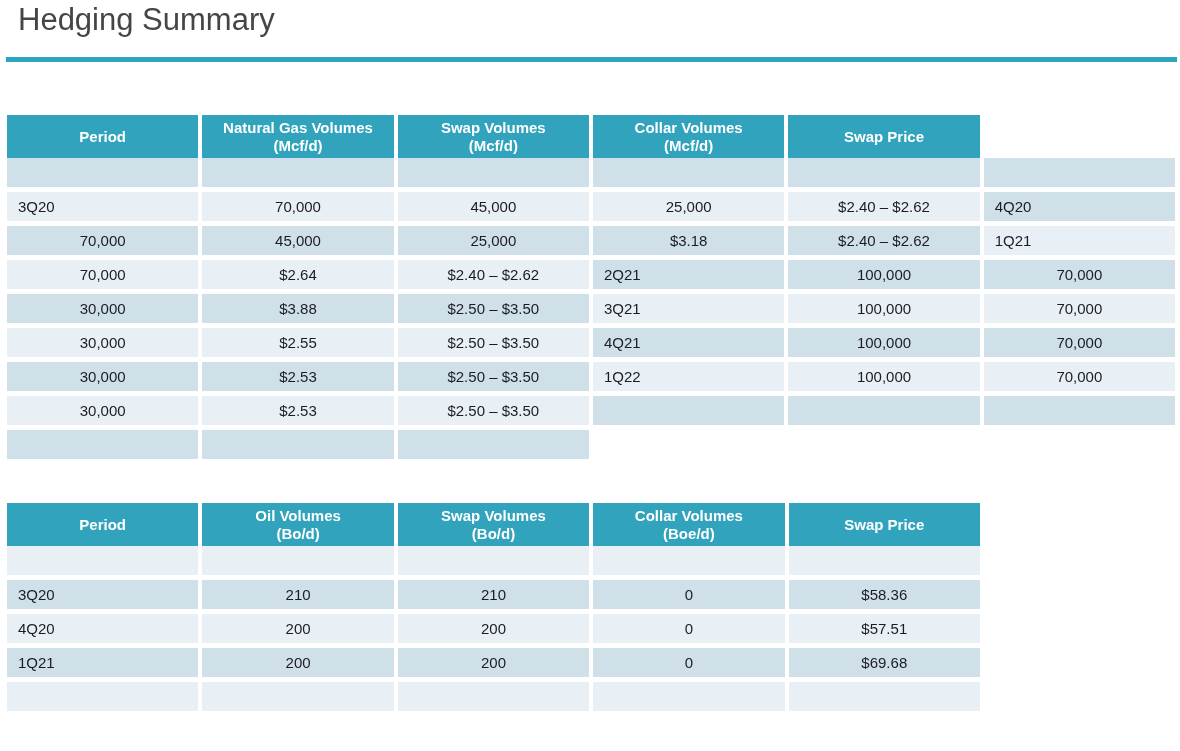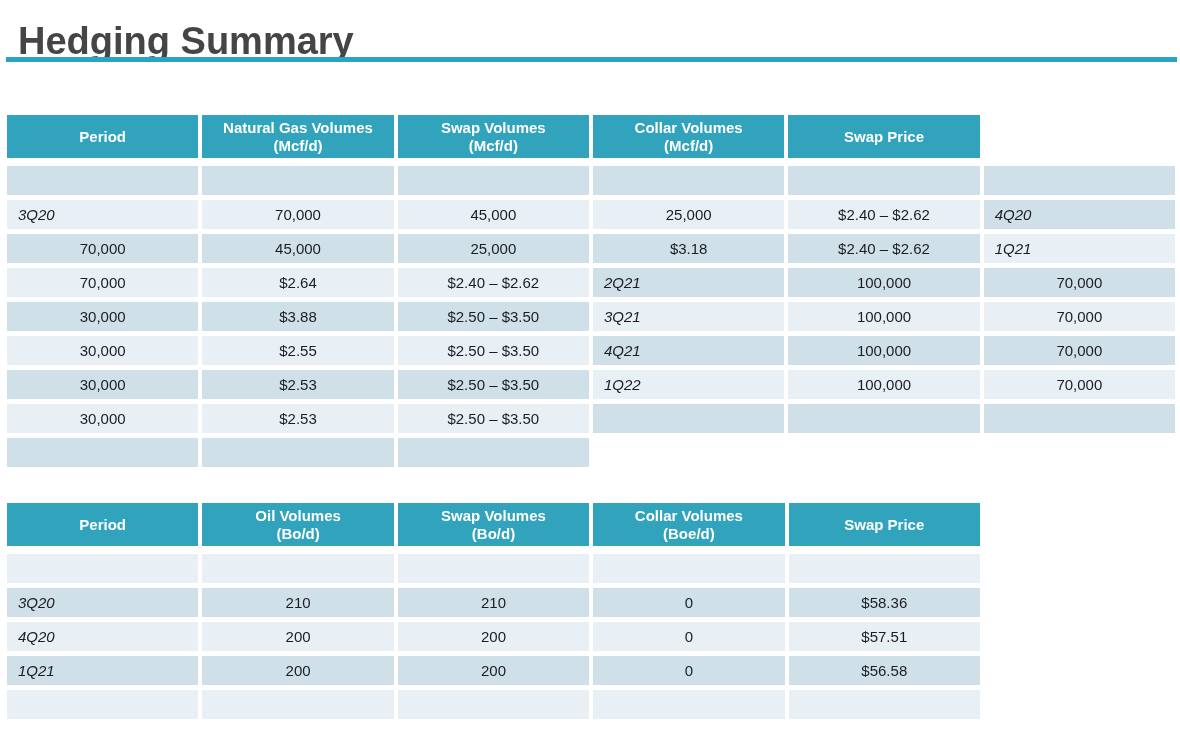--- a/index.html
+++ b/index.html
@@ -17,41 +17,41 @@
     width: 1180px; height: 751px;
   }
   .page {
     position: relative;
     width: 1180px; height: 751px;
     background: #ffffff;
     overflow: hidden;
   }
   .page-title {
     position: absolute;
-    left: 18px; top: 20px;
-    font-size: 38px;
-    font-weight: 700;
+    left: 18px; top: 2px;
+    font-size: 31px;
+    font-weight: 400;
     letter-spacing: 0px;
     color: var(--title-text);
     white-space: nowrap;
   }
   .title-rule {
     position: absolute;
     left: 6px; right: 3px; top: 57px;
     height: 5px;
     background: var(--accent-teal);
   }
   .hedge-table { position: absolute; }
   .hedge-table.gas { left: 7px; top: 115px; width: 1168px; }
   .hedge-table.oil { left: 7px; top: 503px; width: 973px; }
 
   .thead, .tbody { display: grid; column-gap: 4px; }
   .gas .thead, .gas .tbody { grid-template-columns: repeat(6, 1fr); }
   .oil .thead, .oil .tbody { grid-template-columns: repeat(5, 1fr); }
-  .thead { margin-bottom: 8px; }
+  .thead { }
   .tbody { row-gap: 5px; }
 
   .th {
     height: 43px;
     background: var(--header-bg);
     color: #ffffff;
     font-size: 15px;
     font-weight: 700;
     display: flex;
     flex-direction: column;
@@ -65,21 +65,20 @@
     display: flex;
     align-items: center;
     justify-content: center;
     font-size: 15px;
     color: var(--body-text);
     white-space: nowrap;
   }
   .td.period {
     justify-content: flex-start;
     padding-left: 11px;
-    font-style: italic;
   }
   .r-dark  { background: var(--row-dark); }
   .r-light { background: var(--row-light); }
 </style>
 </head>
 <body>
 
 <div class="page">
 
   <div class="page-title">Hedging Summary</div>
@@ -214,21 +213,21 @@
       <div class="td r-light period">4Q20</div>
       <div class="td r-light">200</div>
       <div class="td r-light">200</div>
       <div class="td r-light">0</div>
       <div class="td r-light">$57.51</div>
 
       <div class="td r-dark period">1Q21</div>
       <div class="td r-dark">200</div>
       <div class="td r-dark">200</div>
       <div class="td r-dark">0</div>
-      <div class="td r-dark">$56.58</div>
+      <div class="td r-dark">$69.68</div>
 
       <div class="td r-light"></div>
       <div class="td r-light"></div>
       <div class="td r-light"></div>
       <div class="td r-light"></div>
       <div class="td r-light"></div>
     </div>
   </section>
 
 </div>

